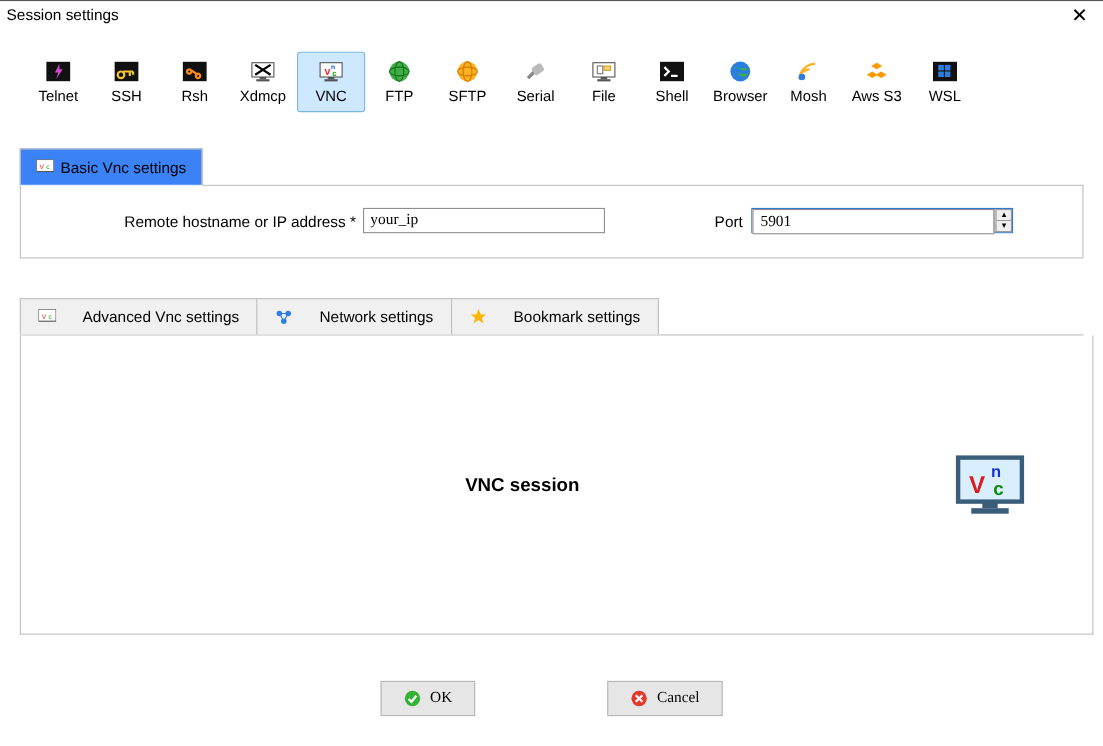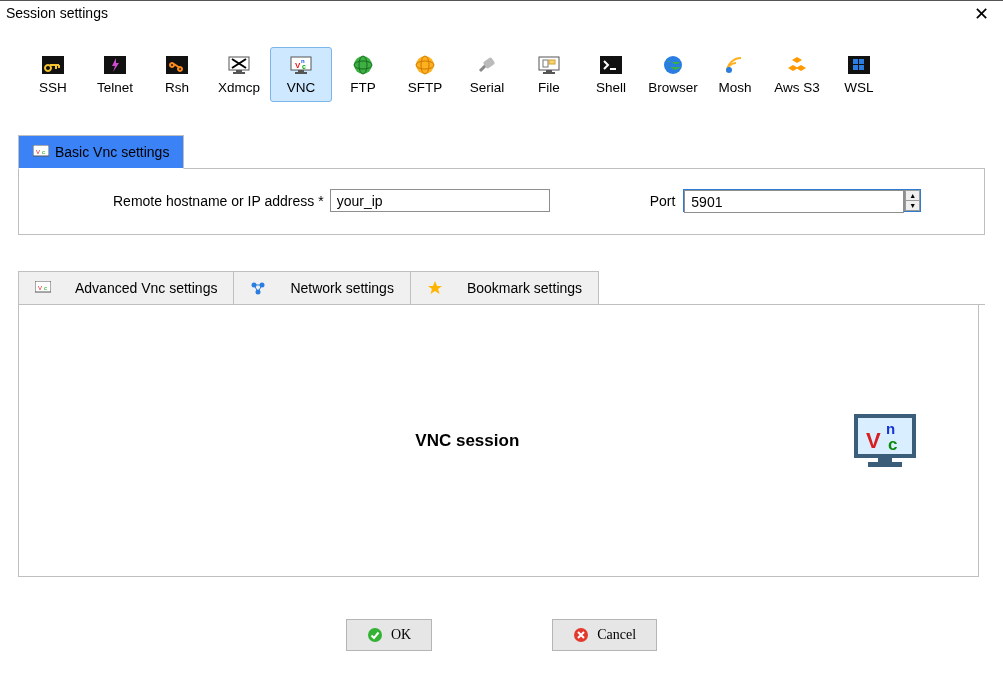--- a/index.html
+++ b/index.html
@@ -84,21 +84,21 @@
     display: flex;
     align-items: center;
     width: 100%;
   }
   .fieldrow .hn-label { margin-left: 70px; margin-right: 6px; }
   .fieldrow input[type="text"] {
     width: 220px;
     height: 23px;
     border: 1px solid #8e8e8e;
     padding: 2px 6px;
-    font-family: Liberation Sans, sans-serif;
+    font-family: Liberation Serif, serif;
     font-size: 14px;
   }
   .port-label { margin-left: 100px; margin-right: 8px; }
   .port-wrap {
     display: flex;
     align-items: stretch;
     border: 1px solid #2f7bd1;
     height: 23px;
   }
   .port-wrap input {
@@ -133,21 +133,21 @@
     gap: 24px;
     padding: 8px 16px;
     background: #f0f0f0;
     border: 1px solid #bfbfbf;
     border-bottom: none;
     margin-right: -1px;
     cursor: pointer;
     font-size: 14px;
   }
   .secondary-body {
-    margin: 0 24px 0 18px;
+    margin: 0 9px 0 18px;
     border: 1px solid #bfbfbf;
     border-top: none;
     height: 272px;
     position: relative;
   }
   .sess-label {
     position: absolute;
     left: 50%; top: 50%;
     transform: translate(-80%, -50%);
     font-size: 17px;
@@ -186,34 +186,34 @@
     <span class="title">Session settings</span>
     <span class="close">✕</span>
   </div>
 
   <div class="session-types">
 
     <div class="stype">
       <span class="ico">
         <svg width="22" height="18">
             <rect x="0" y="0" width="22" height="18" fill="#111"></rect>
-            <path d="M6 9 a3 3 0 1 0 0.01 0 M8 9 h9 M14 9 v4 M17 9 v3" stroke="#f4c430" stroke-width="2" fill="none"></path>
-          </svg>
-      </span>
-      <span class="lbl">SSH</span>
+            <path d="M12 2 L8 10 L11 10 L9 16 L15 7 L12 7 Z" fill="#d04bd0"></path>
+          </svg>
+      </span>
+      <span class="lbl">Telnet</span>
     </div>
 
     <div class="stype">
       <span class="ico">
         <svg width="22" height="18">
             <rect x="0" y="0" width="22" height="18" fill="#111"></rect>
-            <path d="M12 2 L8 10 L11 10 L9 16 L15 7 L12 7 Z" fill="#d04bd0"></path>
-          </svg>
-      </span>
-      <span class="lbl">Telnet</span>
+            <path d="M6 9 a3 3 0 1 0 0.01 0 M8 9 h9 M14 9 v4 M17 9 v3" stroke="#f4c430" stroke-width="2" fill="none"></path>
+          </svg>
+      </span>
+      <span class="lbl">SSH</span>
     </div>
 
     <div class="stype">
       <span class="ico">
         <svg width="22" height="18">
             <rect width="22" height="18" fill="#111"></rect>
             <path d="M6 7 a2 2 0 1 0 0.01 0 M14 11 a2 2 0 1 0 0.01 0 M8 8 L14 12" stroke="#ff8c1a" stroke-width="2" fill="none"></path>
           </svg>
       </span>
       <span class="lbl">Rsh</span>

